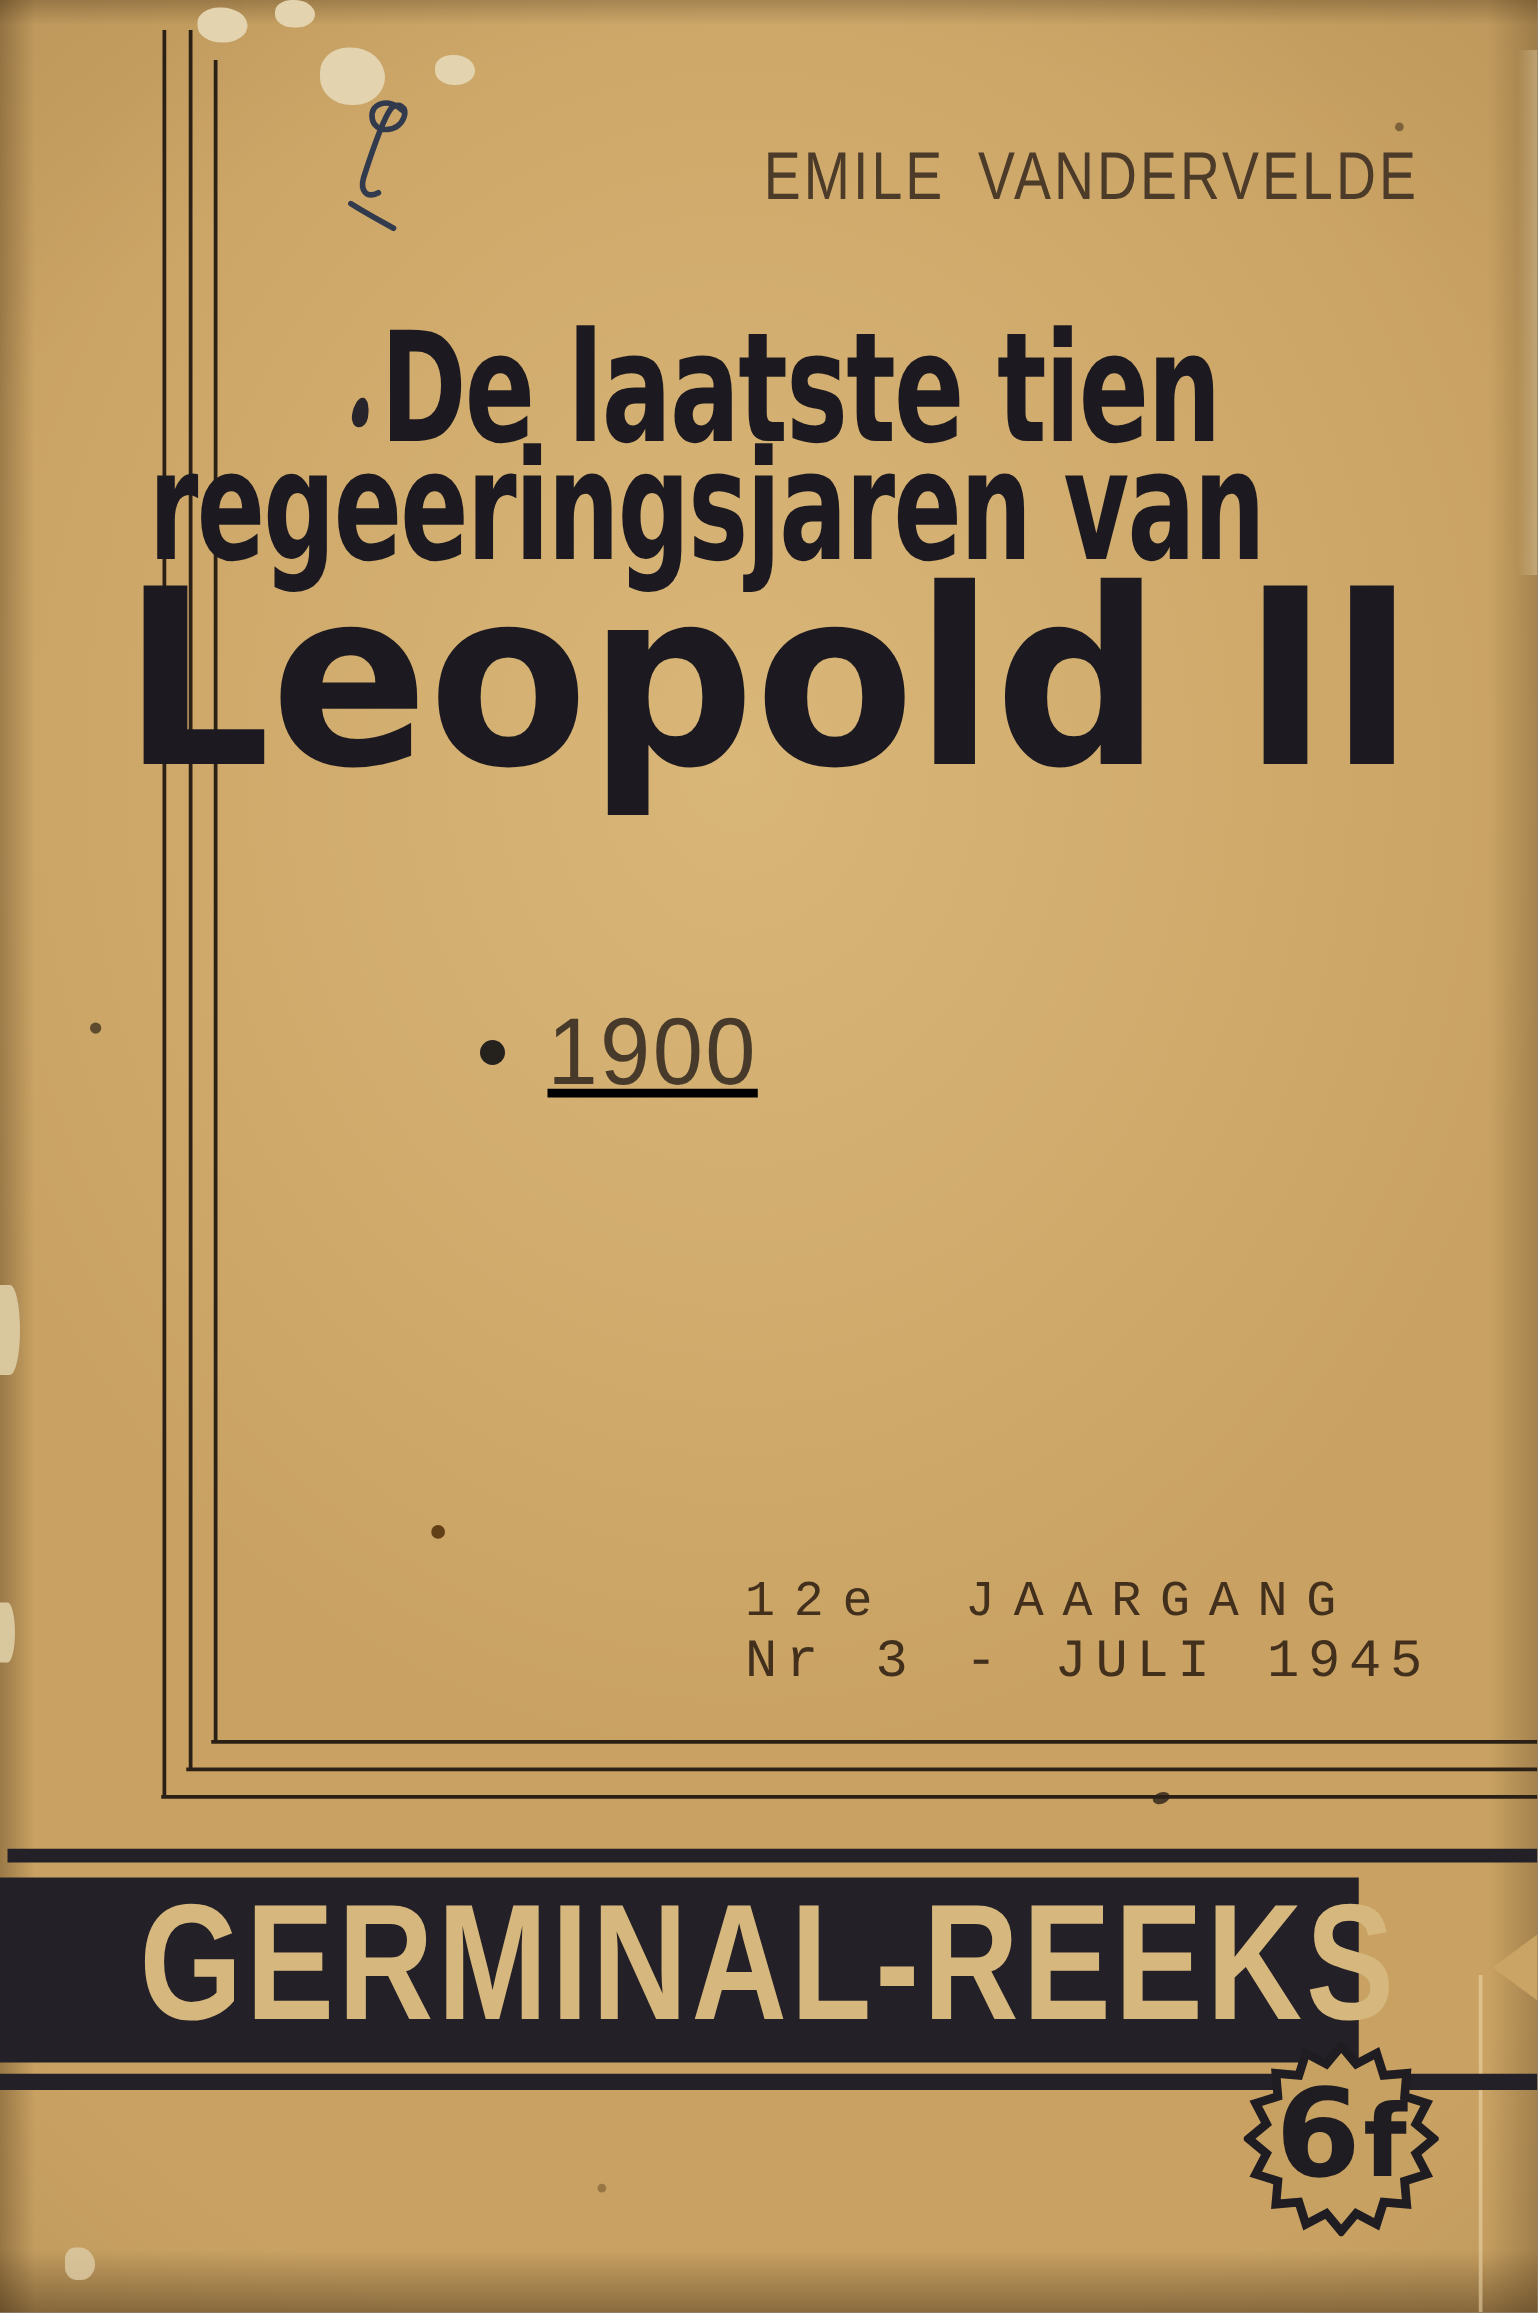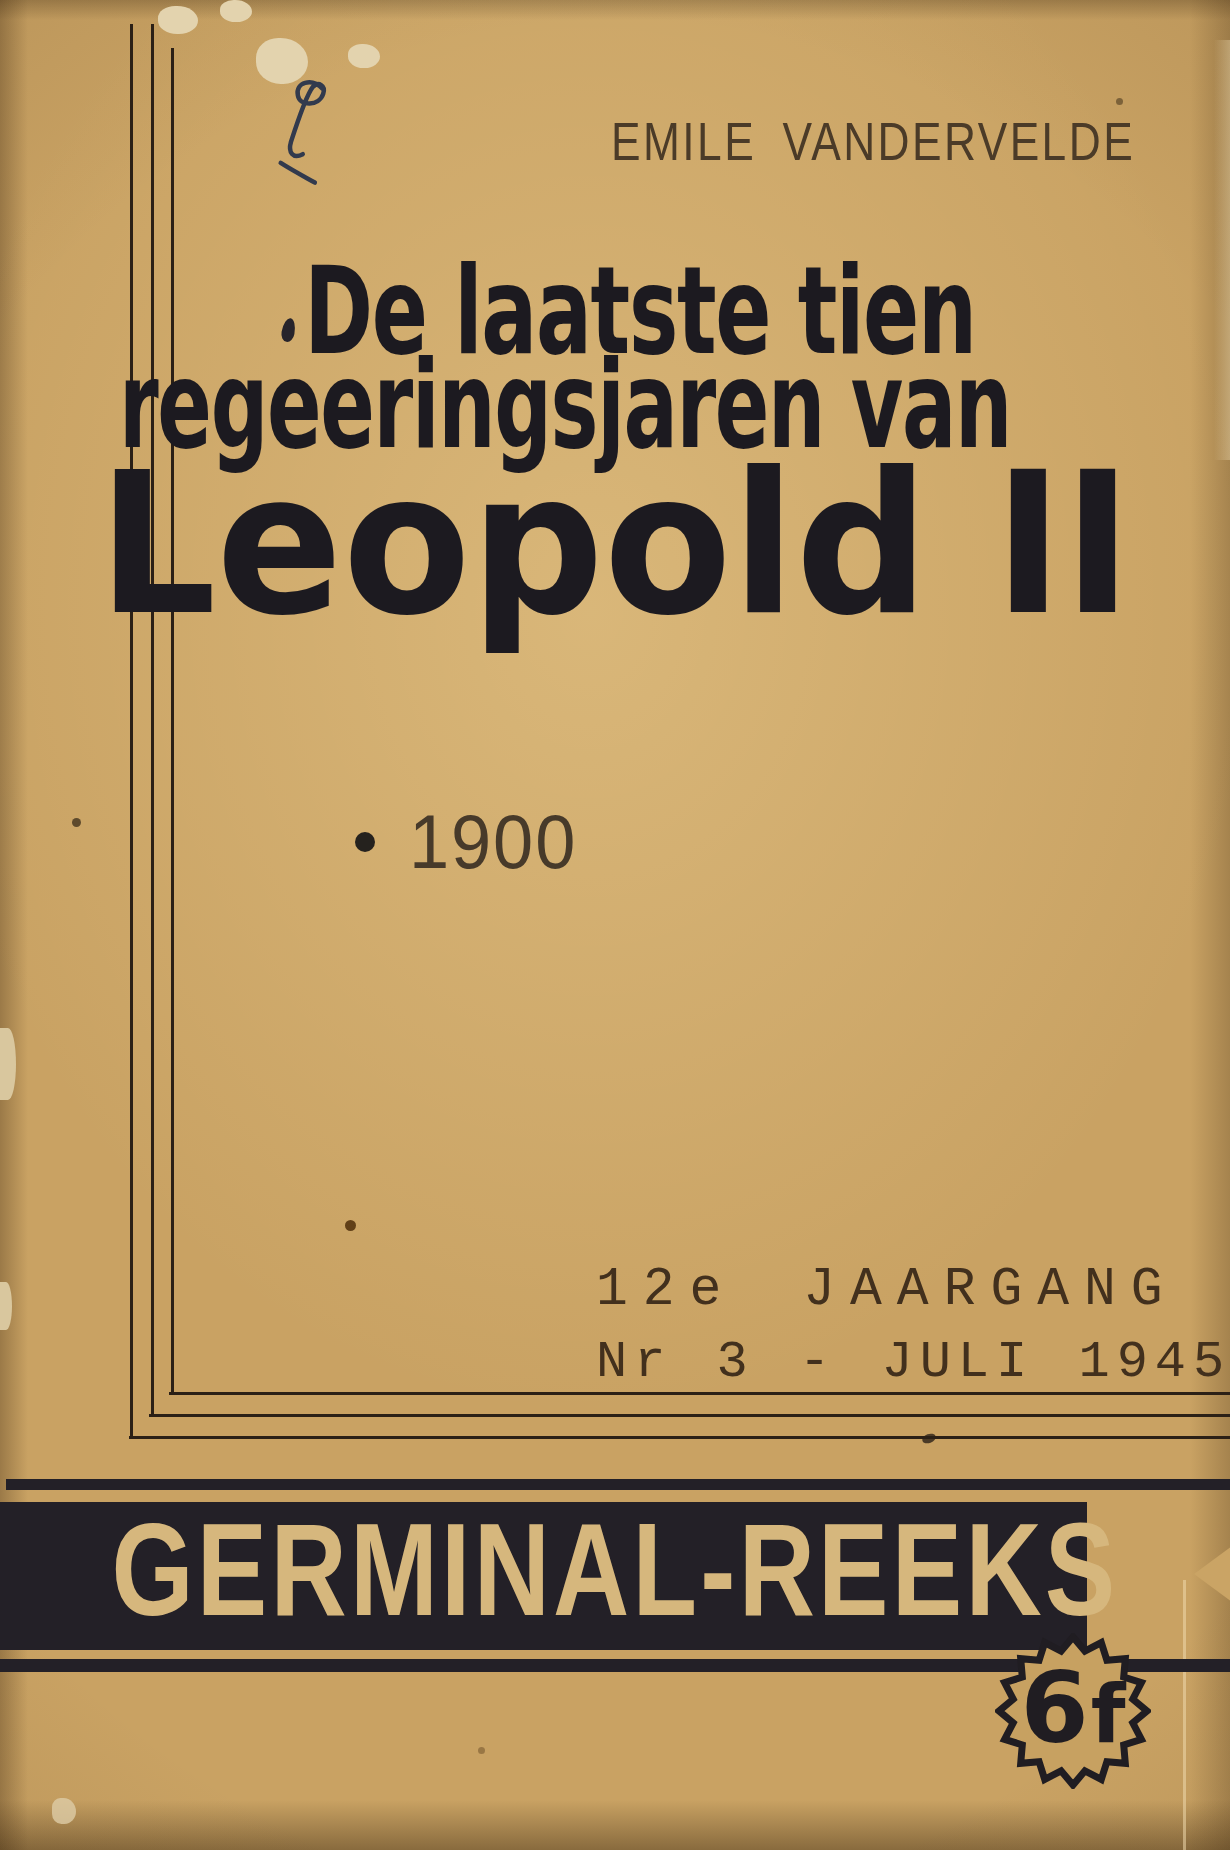--- a/index.html
+++ b/index.html
@@ -31,32 +31,32 @@
   }
   
   .title-line{
     position:absolute; white-space:nowrap; color:var(--ink);
     font-family:"DejaVu Sans", sans-serif; font-weight:bold;
   }
   .t1{left:640px; top:240px; font-size:122px; letter-spacing:-2px; transform:translateX(-50%) scaleX(.68);}
   .t2{left:565px; top:334px; font-size:122px; letter-spacing:-2px; transform:translateX(-50%) scaleX(.66);}
   .t3{left:615px; top:430px; font-size:196px; letter-spacing:0px; transform:translateX(-50%) scaleX(.95);}
   
-  .years{position:absolute; left:355px; top:806px;}
+  .years{position:absolute; left:384px; top:806px;text-decoration:underline;}
   .year-row{display:flex; align-items:center; height:72px;}
   .year-bullet{width:20px; height:20px; border-radius:50%; background:#25221e; margin-right:34px; flex:none;}
   .year-num{
     font-size:76px; letter-spacing:2px; color:#473a2a; line-height:1;
     transform:scaleX(.95); transform-origin:left center; white-space:nowrap;
   }
   
   .edition{position:absolute; left:596px; top:1260px; color:#42301d;
     font-family:"Liberation Mono","DejaVu Sans Mono", monospace;}
-  .ed1{font-size:53px; letter-spacing:15px; word-spacing:20px; white-space:nowrap;}
-  .ed2{font-size:52px; letter-spacing:7px; word-spacing:6px; margin-top:13px; white-space:nowrap;}
+  .ed1{font-size:40px; letter-spacing:15px; word-spacing:20px; white-space:nowrap;}
+  .ed2{font-size:43px; letter-spacing:7px; word-spacing:6px; white-space:nowrap;}
   
   .rule-top{position:absolute; left:6px; top:1479px; width:1224px; height:11px; background:var(--banner_bg);}
   .band{position:absolute; left:0; top:1502px; width:1087px; height:148px; background:var(--banner_bg);}
   .band-text{
     position:absolute; left:615px; top:50%; white-space:nowrap;
     transform:translate(-50%,-54%) scaleX(.80);
     font-weight:bold; font-size:132px; letter-spacing:4px; color:var(--banner_text);
   }
   .band-arrow{
     position:absolute; left:1194px; top:1546px; width:0; height:0;

